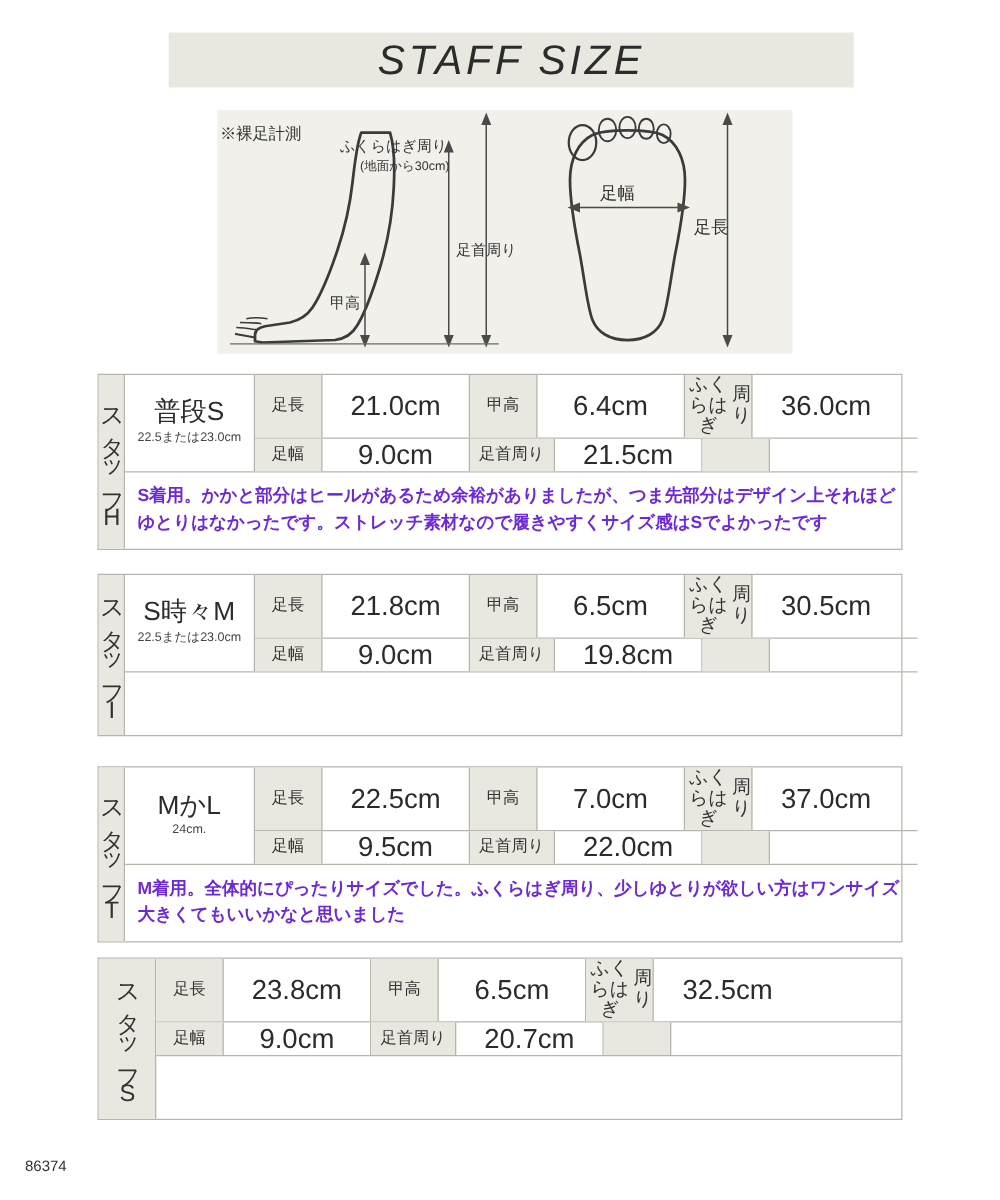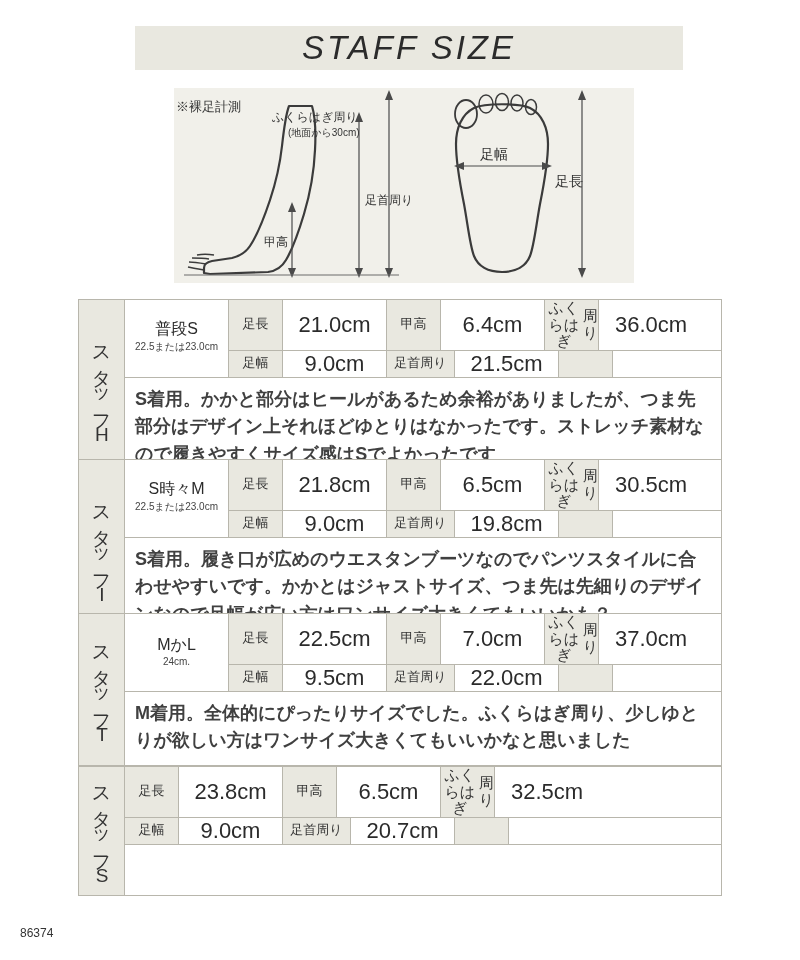--- a/index.html
+++ b/index.html
@@ -85,51 +85,51 @@
   }
   .right-col { flex: 1; display: flex; flex-direction: column; }
   .grid-top { display: flex; border-bottom: 1px solid #b8b6ac; }
   .sizecell {
     width: 104px;
     border-right: 1px solid #b8b6ac;
     display: flex; flex-direction: column;
     align-items: center; justify-content: center;
     padding: 2px 0 4px;
   }
-  .sizecell .main { font-size: 16px; color:#2b2b2b; line-height:1.1; }
+  .sizecell .main { font-size: 21px; color:#2b2b2b; line-height:1.1; }
   .sizecell .sub { font-size: 10px; color:#444; margin-top:2px; }
   .measures { flex:1; display:flex; flex-direction: column; }
   .mrow { display:flex; flex:1; }
   .mrow.first { border-bottom: 1px solid #b8b6ac; }
   .mlabel {
     background: #e9e8e0;
     border-right: 1px solid #b8b6ac;
     display:flex; align-items:center; justify-content:center;
     font-size: 13px; color:#333;
     width: 54px;
     text-align:center;
     line-height: 1.15;
   }
   .mlabel.wide { width: 68px; }
   .mlabel.two { font-size: 15px; line-height: 1.1; }
   .mval {
     display:flex; align-items:center; justify-content:center;
     font-size: 22px; color:#2b2b2b;
-    width: 104px;
+    width: 118px;
     border-right: 1px solid #b8b6ac;
   }
   .mval.last { border-right: none; }
   .mval.empty { background:#e9e8e0; }
   .mval.blank { border-right: none; }
   .comment {
     padding: 8px 10px 10px 10px;
-    font-size: 18px;
+    font-size: 14px;
     font-weight: bold;
     line-height: 1.55;
-    color: #404040;
+    color: #6d28d9;
     min-height: 54px;
   }
 
   .footer-id {
     position: absolute;
     left: 20px; top: 926px;
     font-size: 12px;
     color: #333;
   }
 </style>
@@ -276,21 +276,20 @@
             <div class="mrow">
               <div class="mlabel">足幅</div>
               <div class="mval">9.0cm</div>
               <div class="mlabel wide">足首周り</div>
               <div class="mval">19.8cm</div>
               <div class="mval empty" style="width:54px;"></div>
               <div class="mval blank"></div>
             </div>
           </div>
         </div>
-        <div class="comment">S着用。履き口が広めのウエスタンブーツなのでパンツスタイルに合わせやすいです。かかとはジャストサイズ、つま先は先細りのデザインなので足幅が広い方はワンサイズ大きくてもいいかも？</div>
       </div>
     </div>
   </div>
 
   <div class="block" style="top:613px;">
     <div class="rows">
       <div class="side">
         <div class="vert">スタッフT</div>
       </div>
       <div class="right-col">

